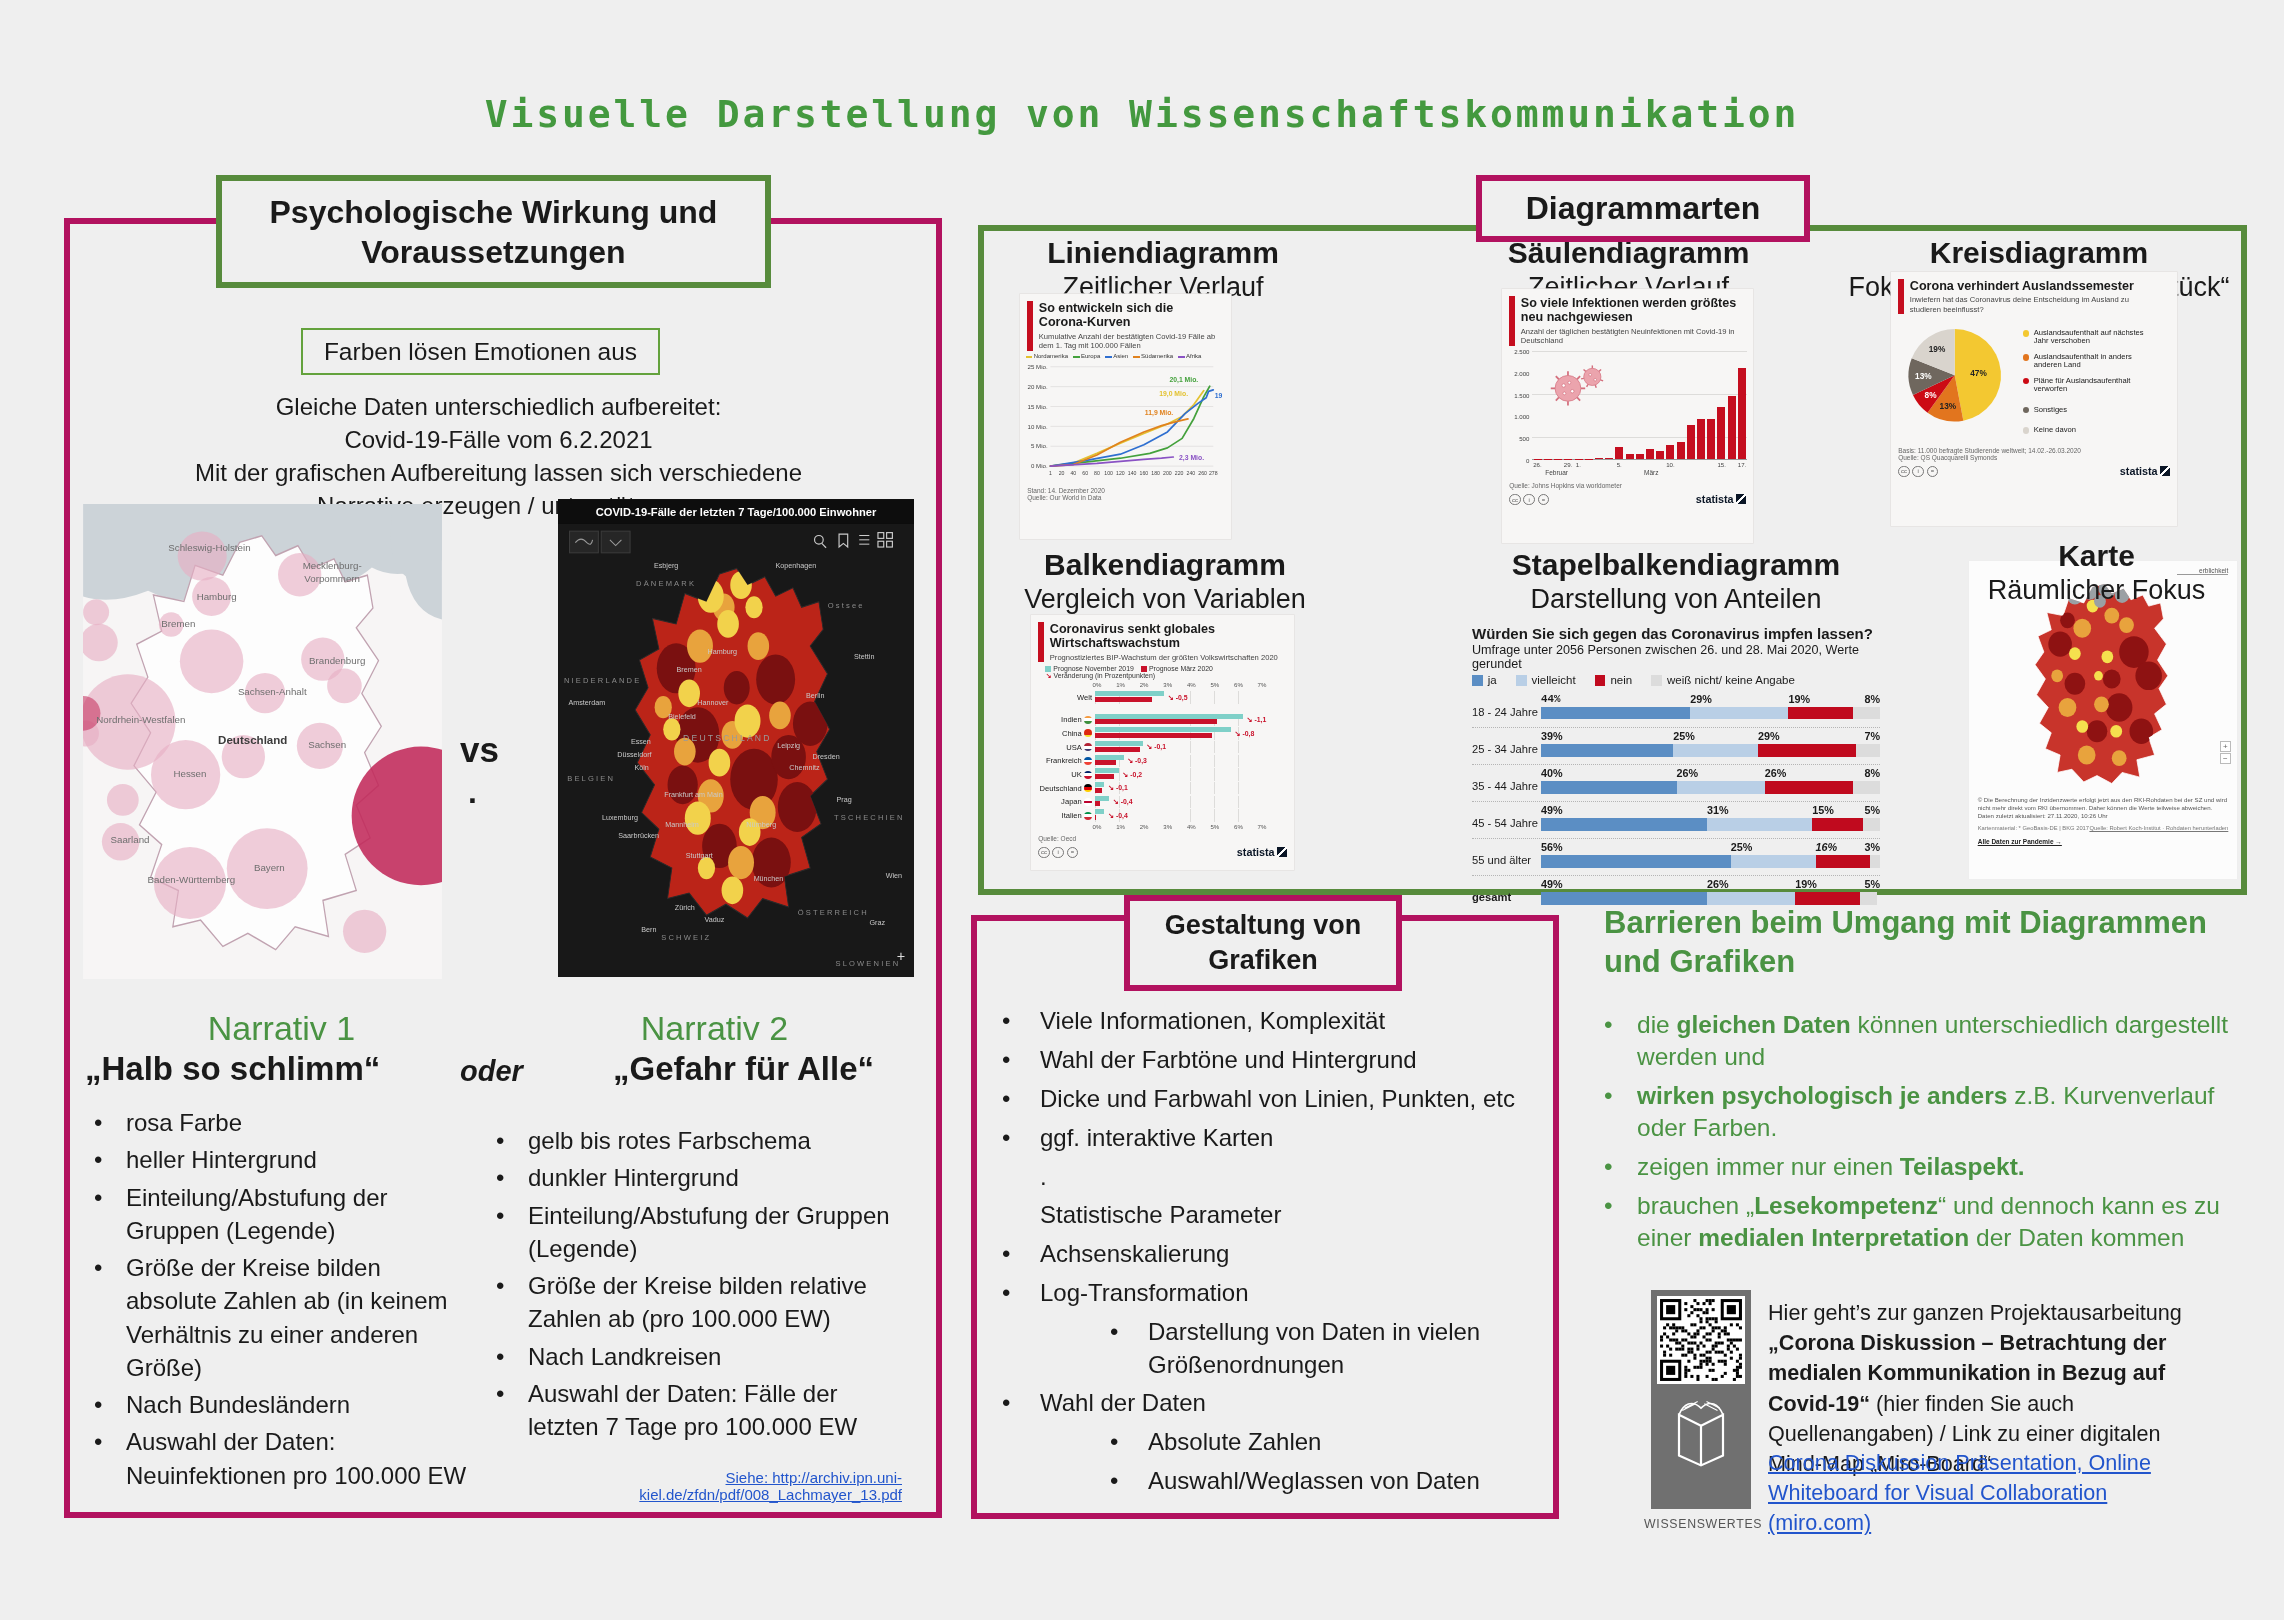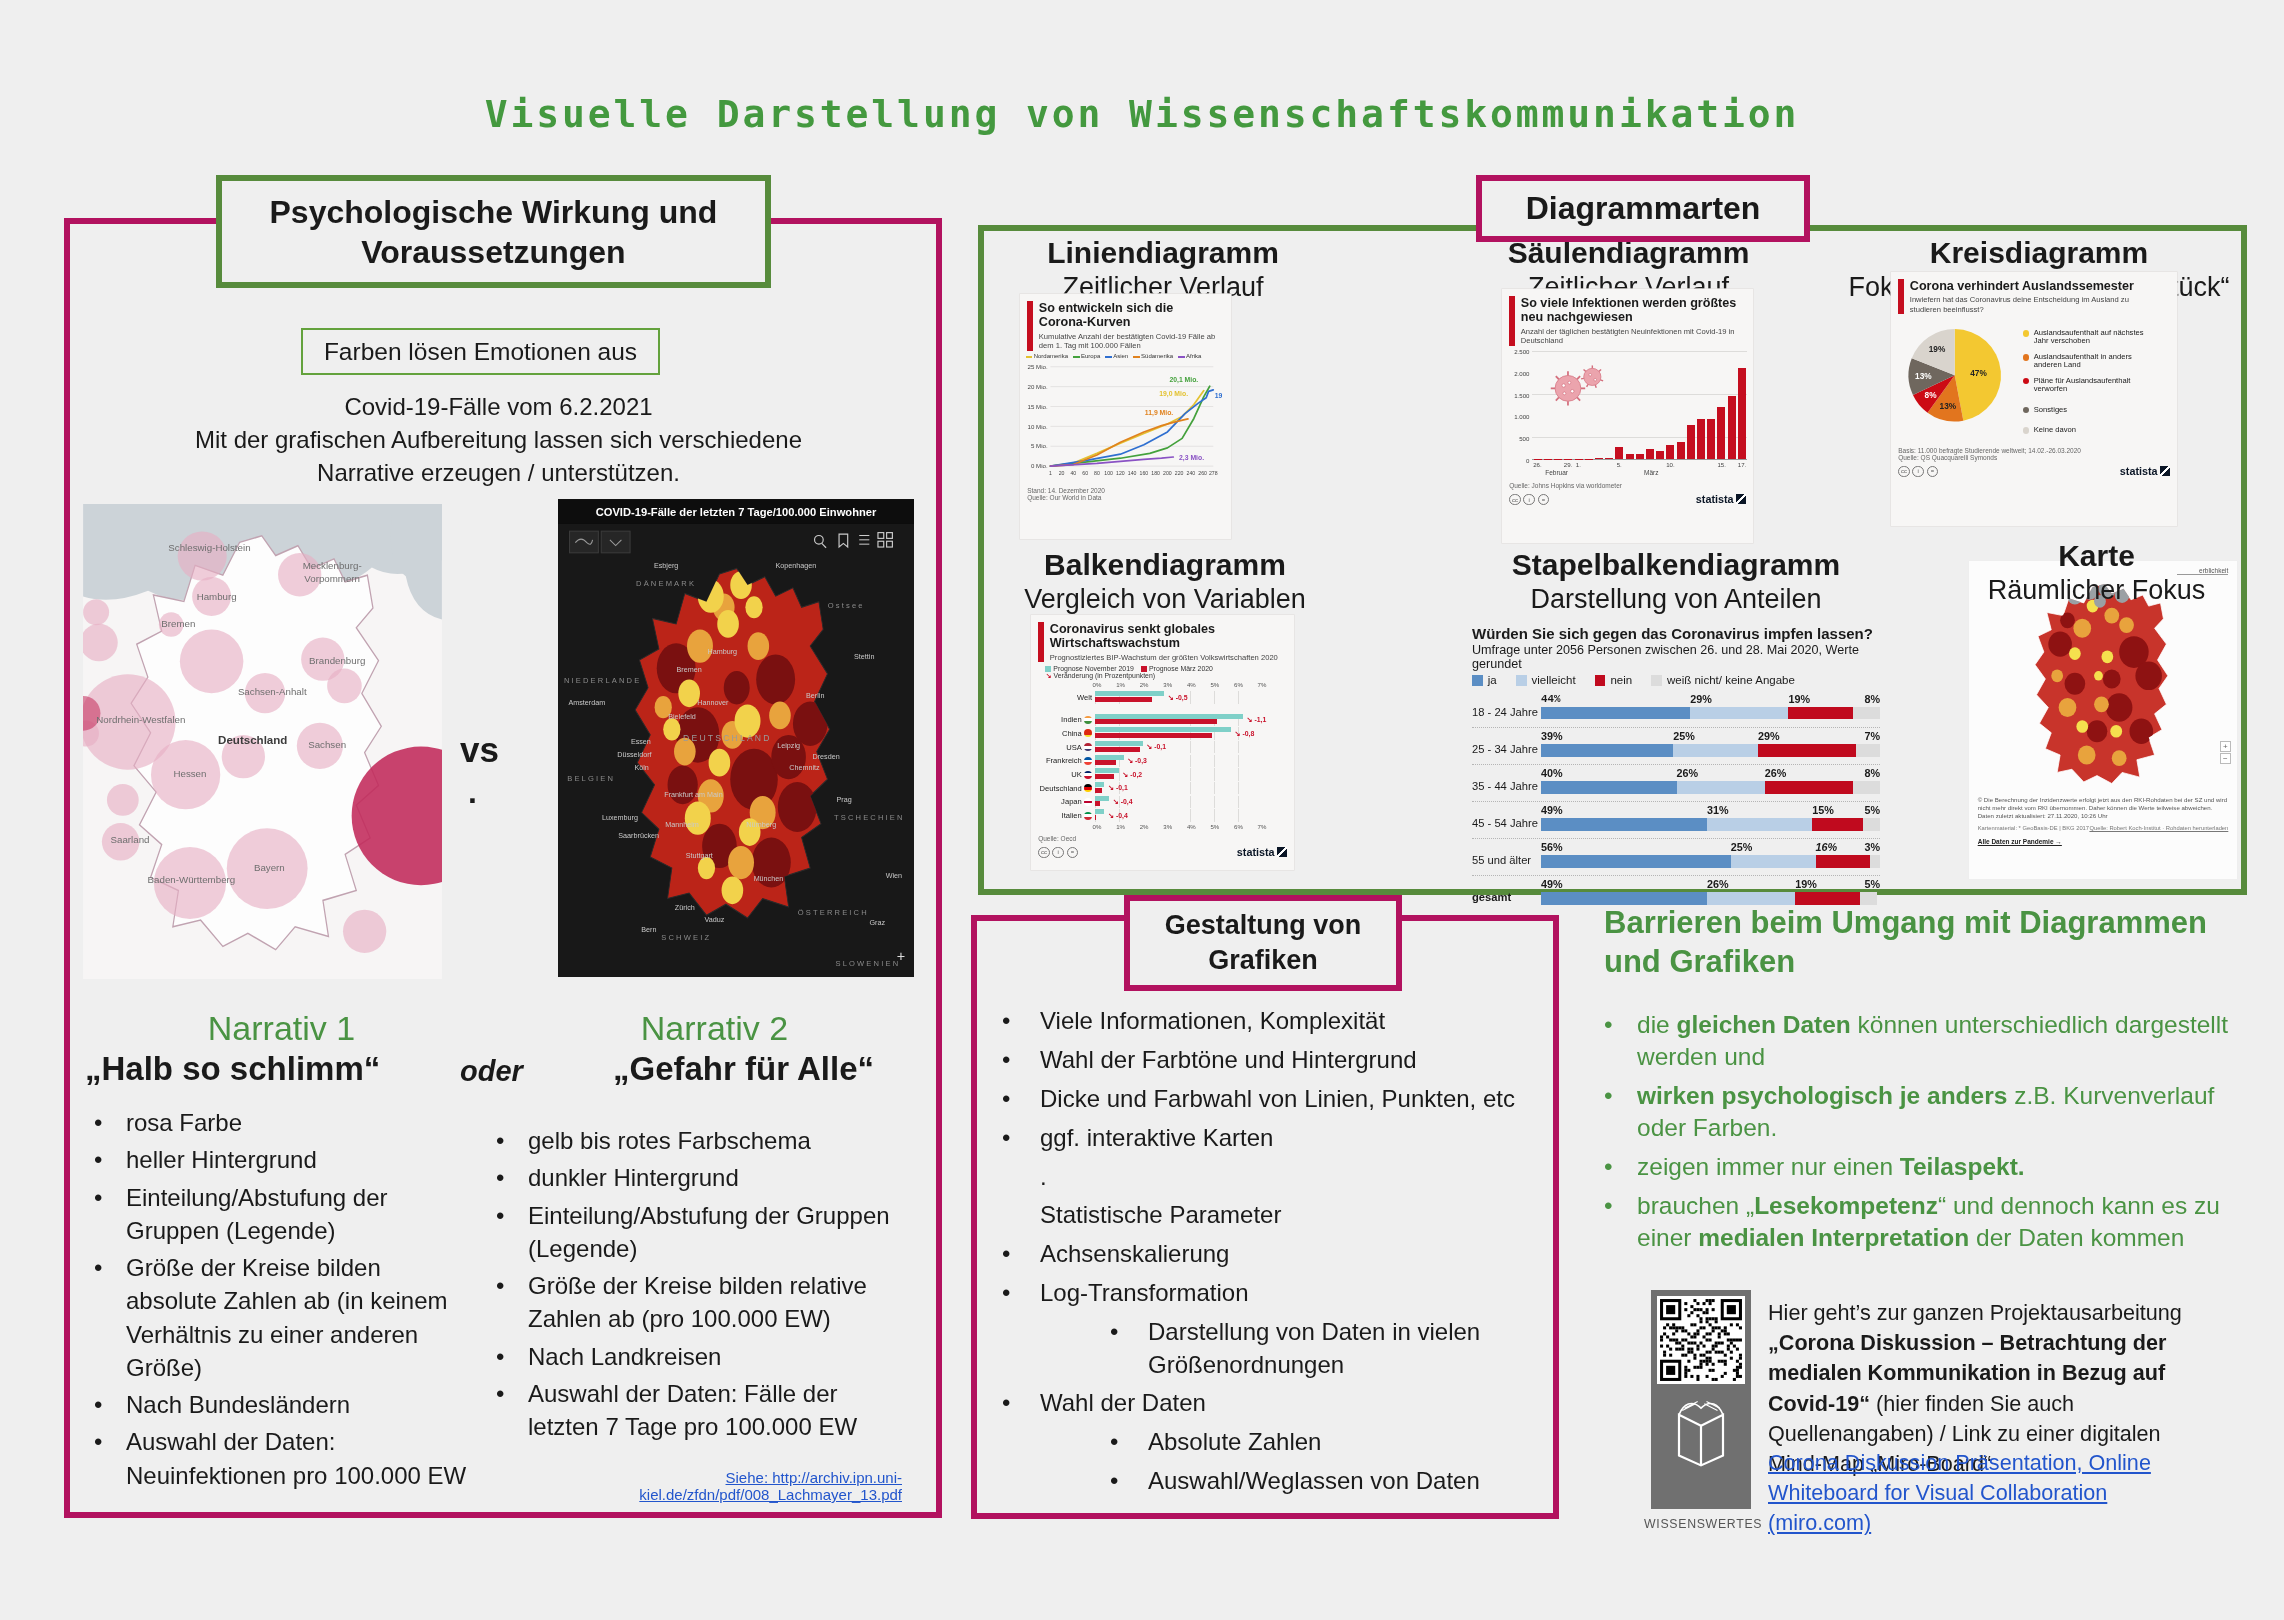--- a/index.html
+++ b/index.html
@@ -112,20 +112,21 @@
 
   <div class="abs ctr poster-title" style="left:0;right:0;top:92px;">Visuelle Darstellung von Wissenschaftskommunikation</div>
 
   <div class="abs box-pink" style="left:64px;top:218px;width:866px;height:1288px;"></div>
 
   <div class="abs box-green hdr-box ctr" style="left:216px;top:175px;width:514px;height:101px;z-index:6;font-size:32px;line-height:1.25;padding:0 14.4px;">Psychologische Wirkung und Voraussetzungen</div>
 
   <div class="abs thin-green" style="left:301px;top:328px;width:355px;height:43px;z-index:6;font-size:24.5px;">Farben lösen Emotionen aus</div>
 
   <div class="abs ctr" style="left:87px;top:390px;width:823px;">
+    <div class="intro-line">Gleiche Daten unterschiedlich aufbereitet:</div>
     <div class="intro-line">Covid-19-Fälle vom 6.2.2021</div>
     <div class="intro-line">Mit der grafischen Aufbereitung lassen sich verschiedene</div>
     <div class="intro-line">Narrative erzeugen / unterstützen.</div>
   </div>
 
   <div class="abs" style="left:83px;top:504px;width:359px;height:475px;" id="pinkMap"><svg width="359" height="475" viewBox="0 0 497 658">
     <rect width="497" height="658" fill="#f7f5f5"></rect>
     <path d="M0,0 H497 V78 Q440,110 400,88 Q350,130 300,100 Q250,140 200,110 Q150,150 90,120 Q40,140 0,128 Z" fill="#ccd3d8"></path>
     <path d="M430,0 h67 v160 q-40,-10 -50,-60 q-30,-20 -17,-100 Z" fill="#ccd3d8"></path>
     <g transform="translate(55,35) scale(3.85,4.55)">

